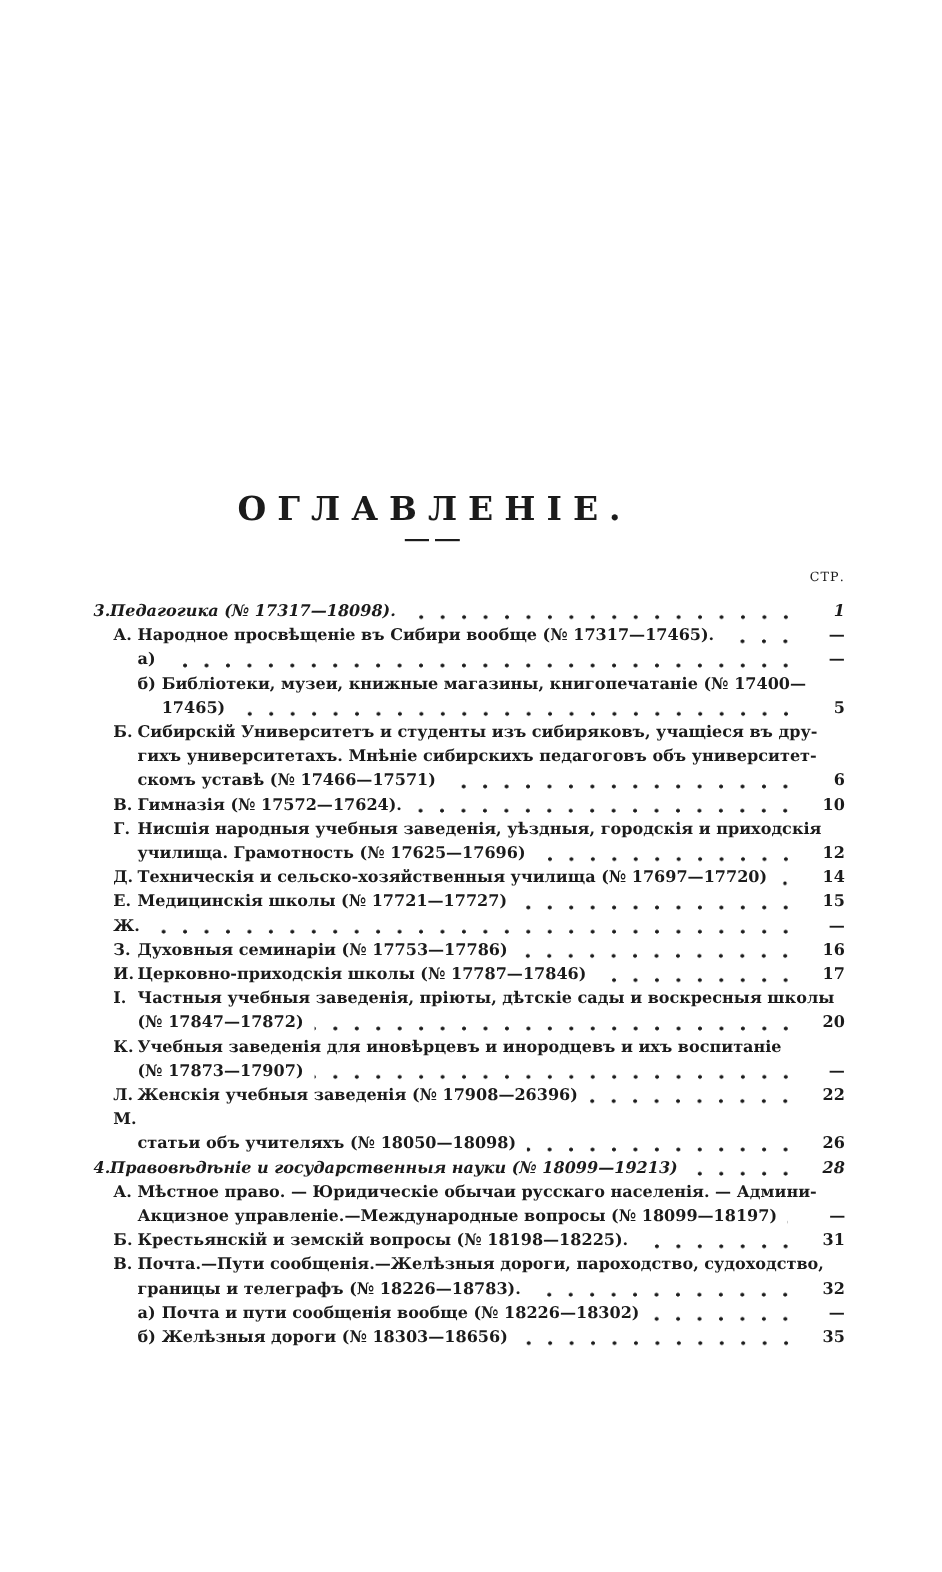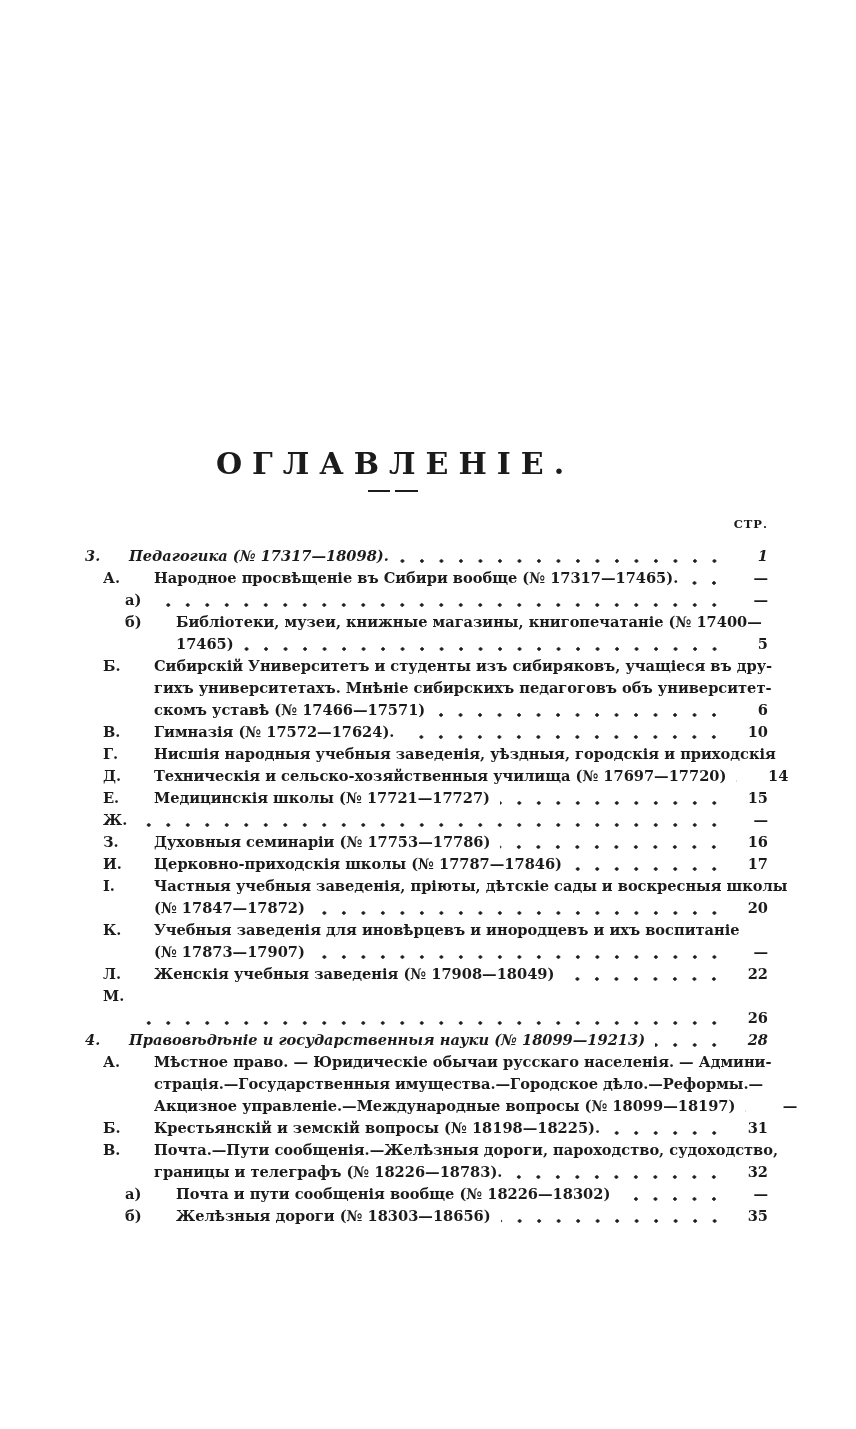--- a/index.html
+++ b/index.html
@@ -32,21 +32,21 @@
 
   .toc {
     position: absolute;
     left: 85px; top: 545px;
     width: 683px;
   }
   .col-header {
     position: absolute;
     top: -28px; right: 0;
     font-size: 11.5px;
-    font-weight: 700;
+    font-weight: 400;
     letter-spacing: 1px;
   }
 
   .line {
     display: flex;
     align-items: baseline;
     height: 22px;
     line-height: 22px;
     font-size: 14.6px;
     font-weight: 700;
@@ -57,21 +57,21 @@
   .lvl0 { padding-left: 0; }
   .lvl0 .lbl { width: 15px; }
   .lvl1 { padding-left: 18px; }
   .lvl1 .lbl { width: 22px; }
   .lvl2 { padding-left: 40px; }
   .lvl2 .lbl { width: 22px; }
   .cont1 { padding-left: 40px; }
   .cont2 { padding-left: 62px; justify-content: flex-end; }
 
   .lbl { flex: 0 0 auto; }
-  .txt { flex: 0 1 auto; margin-left: 29px; }
+  .txt { flex: 0 1 auto; }
 
   .leader {
     flex: 1 1 20px;
     min-width: 10px;
     align-self: stretch;
     margin: 0 6px 0 10px;
     background-image: radial-gradient(circle, #1b1b1b 1.45px, transparent 1.95px);
     background-size: 19.5px 4px;
     background-repeat: repeat-x;
     background-position: right 2px bottom 4px;
@@ -137,20 +137,25 @@
         <div class="line lvl1">
           <span class="lbl">В.</span>
           <span class="txt">Гимназія (№ 17572—17624).</span>
           <span class="leader"></span>
           <span class="pg">10</span>
         </div>
         <div class="line lvl1">
           <span class="lbl">Г.</span>
           <span class="txt">Нисшія народныя учебныя заведенія, уѣздныя, городскія и приходскія</span>
         </div>
+        <div class="line cont1">
+          <span class="txt">училища. Грамотность (№ 17625—17696)</span>
+          <span class="leader"></span>
+          <span class="pg">12</span>
+        </div>
         <div class="line lvl1">
           <span class="lbl">Д.</span>
           <span class="txt">Техническія и сельско-хозяйственныя училища (№ 17697—17720)</span>
           <span class="leader"></span>
           <span class="pg">14</span>
         </div>
         <div class="line lvl1">
           <span class="lbl">Е.</span>
           <span class="txt">Медицинскія школы (№ 17721—17727)</span>
           <span class="leader"></span>
@@ -186,45 +191,43 @@
           <span class="lbl">К.</span>
           <span class="txt">Учебныя заведенія для иновѣрцевъ и инородцевъ и ихъ воспитаніе</span>
         </div>
         <div class="line cont1">
           <span class="txt">(№ 17873—17907)</span>
           <span class="leader"></span>
           <span class="pg">—</span>
         </div>
         <div class="line lvl1">
           <span class="lbl">Л.</span>
-          <span class="txt">Женскія учебныя заведенія (№ 17908—18049)</span>
+          <span class="txt">Женскія учебныя заведенія (№ 17908—26396)</span>
           <span class="leader"></span>
           <span class="pg">22</span>
         </div>
         <div class="line lvl1">
           <span class="lbl">М.</span>
         </div>
         <div class="line cont1">
+          <span class="txt">статьи объ учителяхъ (№ 18050—18098)</span>
           <span class="leader"></span>
           <span class="pg">26</span>
         </div>
         <div class="line lvl0 it">
           <span class="lbl">4.</span>
           <span class="txt">Правовѣдѣніе и государственныя науки (№ 18099—19213)</span>
           <span class="leader"></span>
           <span class="pg">28</span>
         </div>
         <div class="line lvl1">
           <span class="lbl">А.</span>
           <span class="txt">Мѣстное право. — Юридическіе обычаи русскаго населенія. — Админи-</span>
         </div>
         <div class="line cont1">
-          <span class="txt">страція.—Государственныя имущества.—Городское дѣло.—Реформы.—</span>
-        </div>
-        <div class="line cont1">
           <span class="txt">Акцизное управленіе.—Международные вопросы (№ 18099—18197)</span>
           <span class="leader"></span>
           <span class="pg">—</span>
         </div>
         <div class="line lvl1">
           <span class="lbl">Б.</span>
           <span class="txt">Крестьянскій и земскій вопросы (№ 18198—18225).</span>
           <span class="leader"></span>
           <span class="pg">31</span>
         </div>

